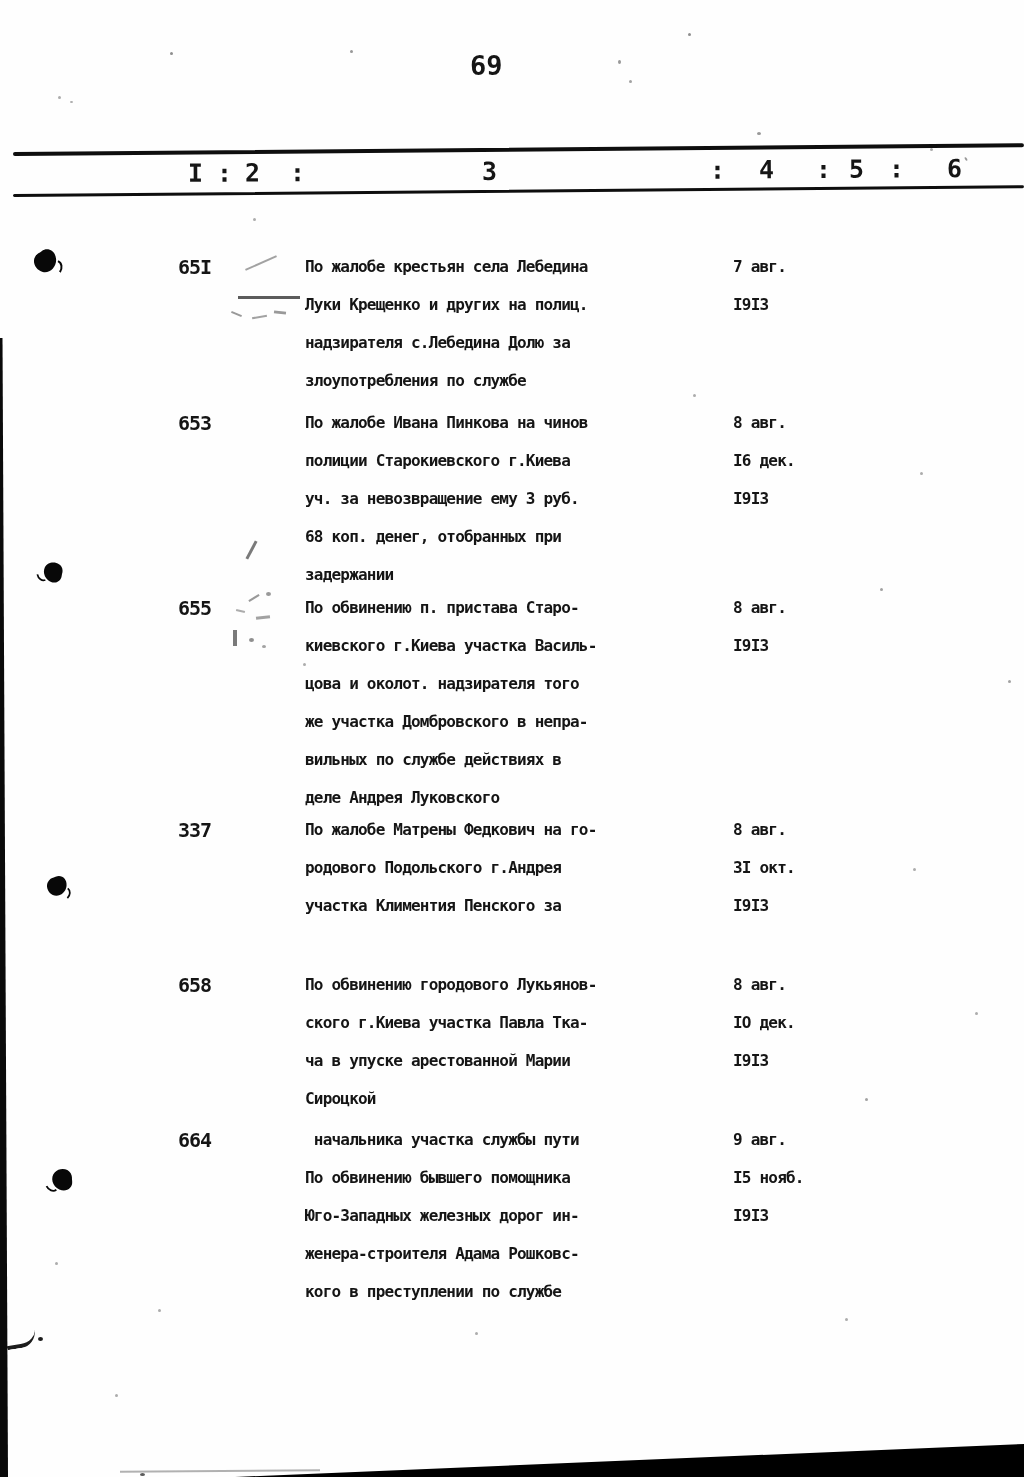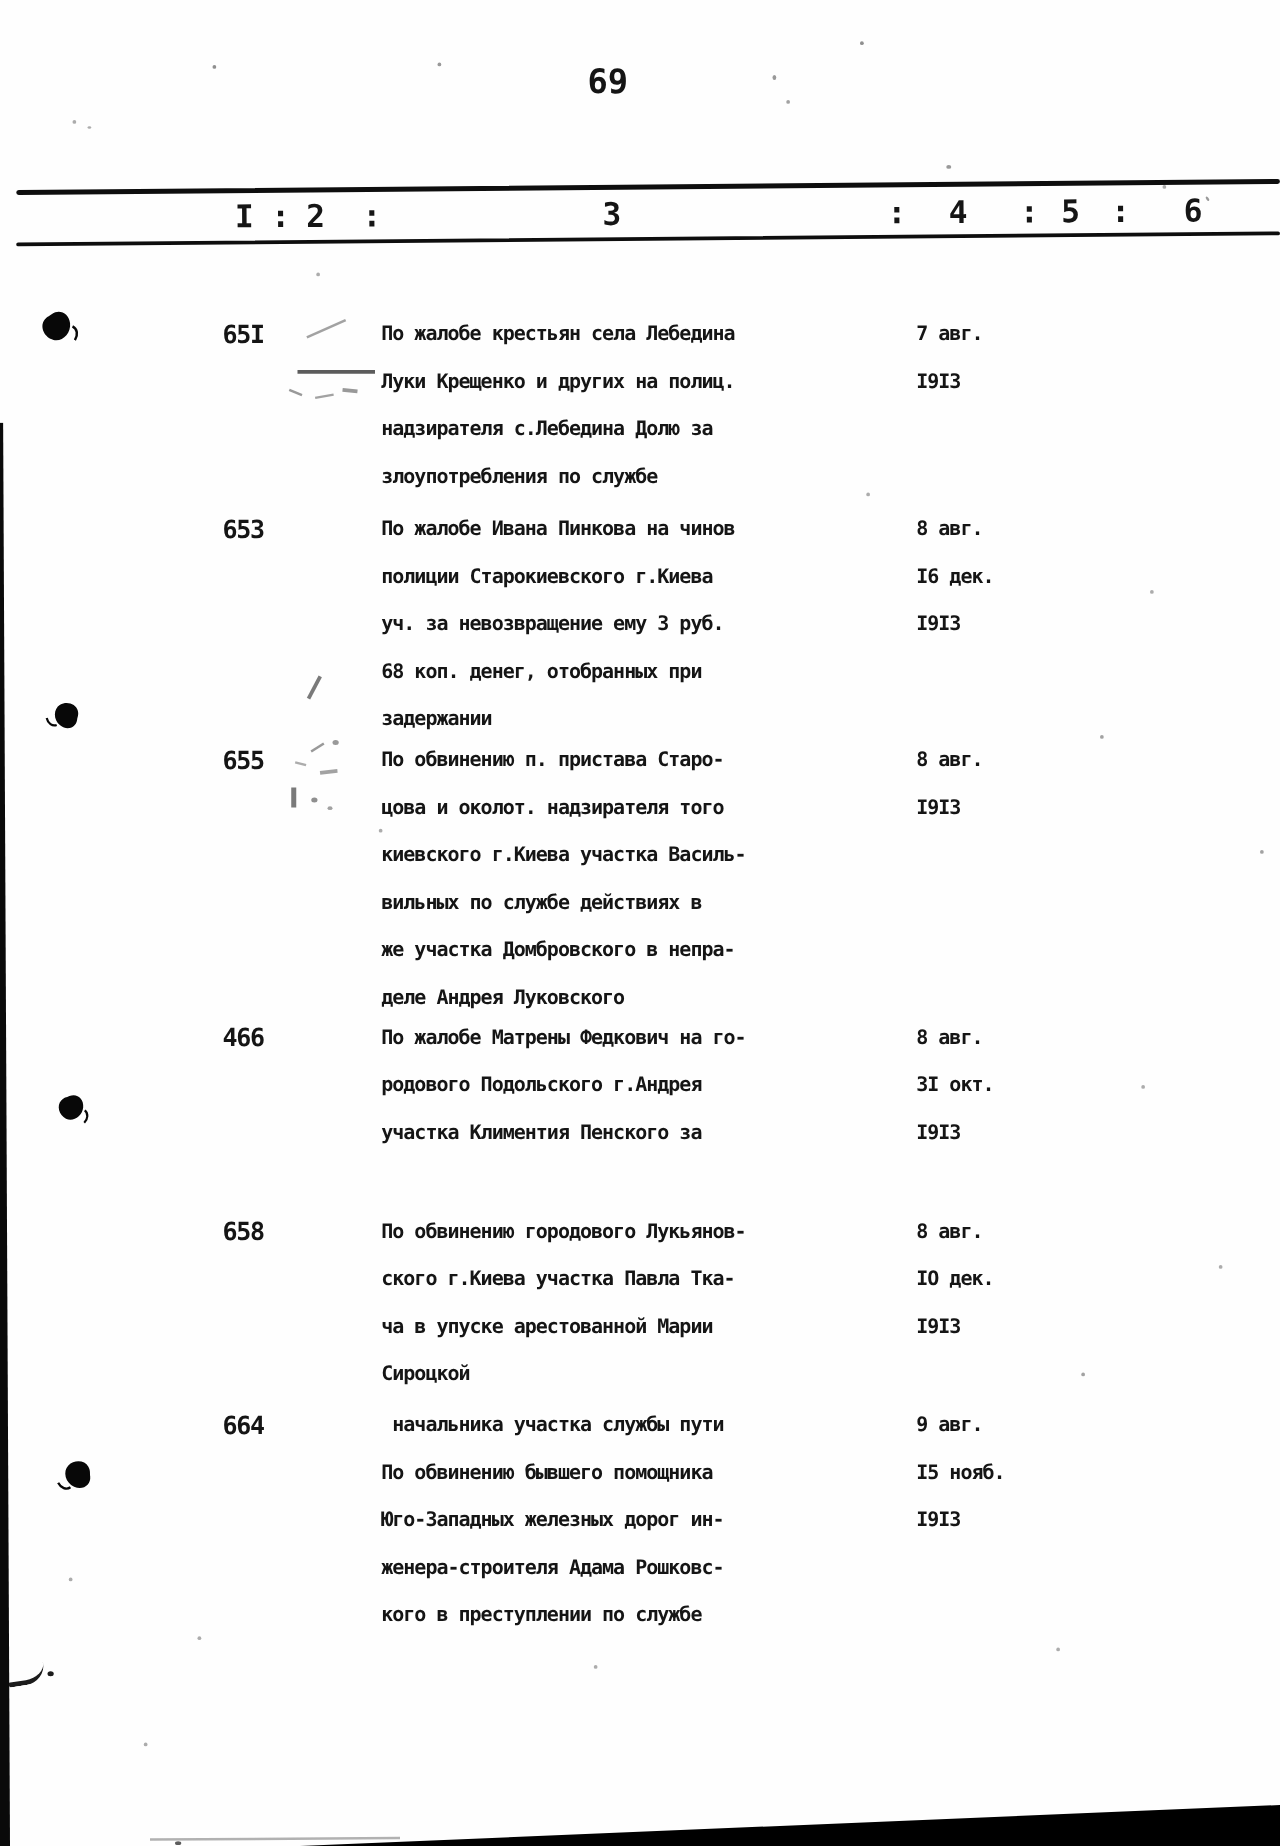--- a/index.html
+++ b/index.html
@@ -130,34 +130,34 @@
       <div class="line">8 авг.</div>
       <div class="line">I6 дек.</div>
       <div class="line">I9I3</div>
     </div>
   </div>
 
   <div class="entry" style="top:589px">
     <div class="num">655</div>
     <div class="txt">
       <div class="line">По обвинению п. пристава Старо-</div>
+      <div class="line">киевского г.Киева участка Василь-</div>
       <div class="line">цова и околот. надзирателя того</div>
-      <div class="line">киевского г.Киева участка Василь-</div>
+      <div class="line">же участка Домбровского в непра-</div>
       <div class="line">вильных по службе действиях в</div>
-      <div class="line">же участка Домбровского в непра-</div>
       <div class="line">деле Андрея Луковского</div>
     </div>
     <div class="dts">
       <div class="line">8 авг.</div>
       <div class="line">I9I3</div>
     </div>
   </div>
 
   <div class="entry" style="top:811px">
-    <div class="num">466</div>
+    <div class="num">337</div>
     <div class="txt">
       <div class="line">По жалобе Матрены Федкович на го-</div>
       <div class="line">родового Подольского г.Андрея</div>
       <div class="line">участка Климентия Пенского за</div>
     </div>
     <div class="dts">
       <div class="line">8 авг.</div>
       <div class="line">3I окт.</div>
       <div class="line">I9I3</div>
     </div>

